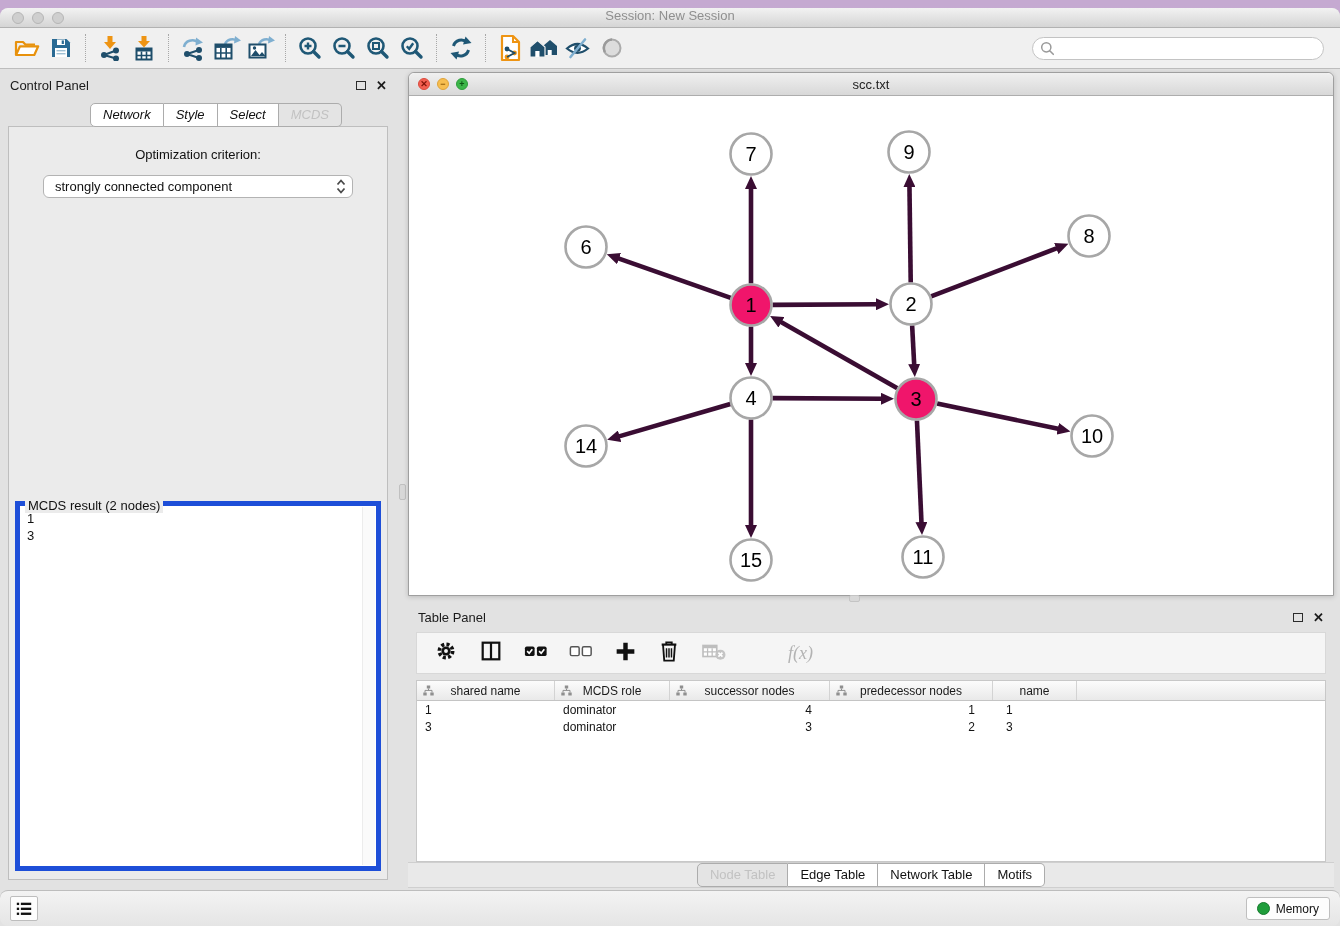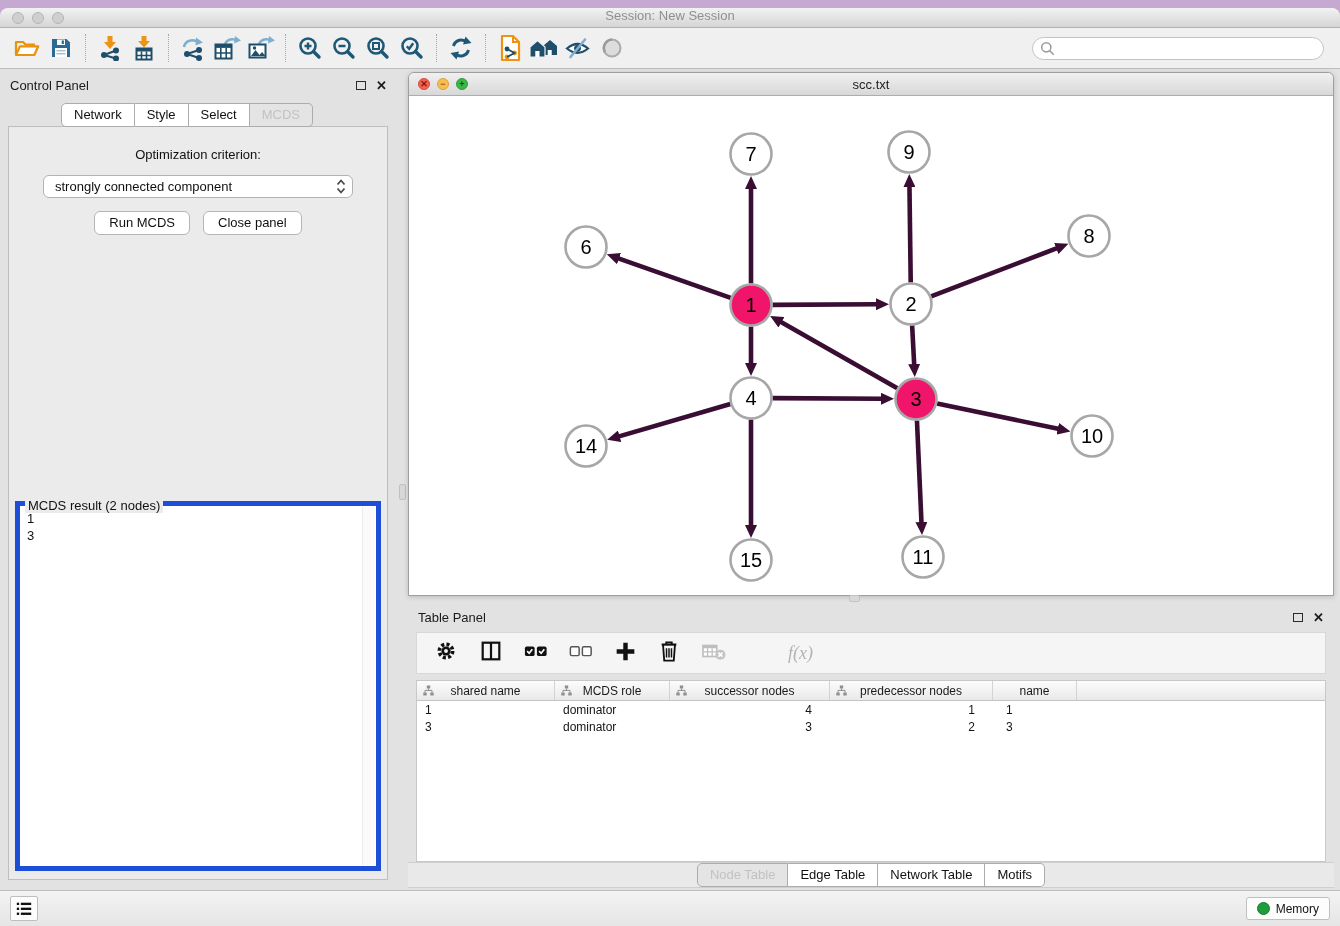--- a/index.html
+++ b/index.html
@@ -25,21 +25,21 @@
   .main{position:absolute;top:62px;left:0;right:0;bottom:36px;background:#E2E2E2;}
 
   
   .phead{height:26px;display:flex;align-items:center;padding:0 10px;font-size:13px;color:#1b1b1b;position:relative;}
   .win-icons{position:absolute;right:10px;top:0;height:26px;display:flex;align-items:center;gap:10px;}
   .float-ic{width:10px;height:9px;border:1.6px solid #2b2b2b;display:inline-block;}
   .close-ic{font-size:13px;font-weight:bold;color:#1b1b1b;line-height:1;}
 
   
   .cpanel{position:absolute;left:0;top:2px;width:397px;bottom:10px;}
-  .ptabs{position:absolute;left:61px;top:31px;display:flex;z-index:2;}
+  .ptabs{position:absolute;left:90px;top:31px;display:flex;z-index:2;font-style:italic;}
   .ptab{background:#fff;border:1px solid #ACACAC;border-left:none;padding:3px 12px 4px;font-size:13px;color:#111;cursor:default;}
   .ptab:first-child{border-left:1px solid #ACACAC;border-radius:5px 0 0 5px;}
   .ptab:last-child{border-radius:0 5px 5px 0;}
   .ptab.active{background:#E4E4E4;color:#C2C2C2;}
   .pbody{position:absolute;left:8px;right:9px;top:54px;bottom:0;background:#EBEBEB;border:1px solid #BEBEBE;}
   .opt-label{text-align:center;font-size:13px;color:#111;margin-top:20px;}
   .selectbox{margin:13px auto 0;width:310px;height:23px;background:#fff;border:1px solid #B3B3B3;border-radius:6px;display:flex;align-items:center;padding:0 6px 0 11px;font-size:13px;color:#111;position:relative;}
   .selectbox .chev{margin-left:auto;}
   .btn-row{display:flex;justify-content:center;gap:13px;margin-top:13px;}
   .btn{background:#fff;border:1px solid #B5B5B5;border-radius:6px;padding:3px 14px 4px;font-size:13px;color:#111;font-family:"Liberation Sans",sans-serif;}
@@ -71,21 +71,21 @@
   .thcell .hicon{position:absolute;left:6px;top:4px;}
   .thfill{flex:1;}
   .trow{display:flex;height:17px;font-size:12px;color:#141414;align-items:center;}
   .tcell{flex:none;overflow:hidden;white-space:nowrap;}
   .tcell.left{padding-left:8px;text-align:left;}
   .tcell.right{padding-right:18px;text-align:right;}
   .tcell.namecol{padding-left:13px;}
   .tabstrip{position:absolute;left:0;right:0;bottom:2px;height:26px;background:#E9E9E9;border-top:1px solid #CFCFCF;border-bottom:1px solid #CFCFCF;display:flex;align-items:center;justify-content:center;}
 
   
-  .statusbar{position:absolute;left:0;right:0;bottom:0;height:36px;background:linear-gradient(#F3F3F3,#E5E5E5);border-top:1px solid #BDBDBD;}
+  .statusbar{position:absolute;left:0;right:0;bottom:0;height:36px;background:linear-gradient(#F3F3F3,#E5E5E5);border-top:1px solid #BDBDBD;border-radius:8px;}
   .list-btn{position:absolute;left:10px;top:5px;width:28px;height:25px;background:#FDFDFD;border:1px solid #BDBDBD;border-radius:2px;display:flex;align-items:center;justify-content:center;}
   .mem-btn{position:absolute;right:10px;top:6px;height:23px;background:#FDFDFD;border:1px solid #BFBFBF;border-radius:3px;display:flex;align-items:center;gap:6px;padding:0 10px;font-size:12px;color:#111;}
   .mem-dot{width:13px;height:13px;border-radius:50%;border:1px solid #167A2E;}
 </style>
 </head>
 <body>
 
 <div class="window">
 
   <div class="titlebar">
@@ -259,24 +259,20 @@
         <span class="ptab active">MCDS</span>
       </div>
       <div class="pbody">
         <div class="opt-label">Optimization criterion:</div>
         <div class="selectbox">
           <span>strongly connected component</span>
           <svg class="chev" width="10" height="17" viewBox="0 0 10 17">
               <path d="M1.5,6.5 L5,2.5 L8.5,6.5" fill="none" stroke="#4a4a4a" stroke-width="1.8"></path>
               <path d="M1.5,10.5 L5,14.5 L8.5,10.5" fill="none" stroke="#4a4a4a" stroke-width="1.8"></path>
             </svg>
-        </div>
-        <div class="btn-row">
-          <button class="btn">Run MCDS</button>
-          <button class="btn">Close panel</button>
         </div>
         <div class="result">
           <span class="result-legend">MCDS result (2 nodes)</span>
           <div class="result-lines">
               <div>1</div>
               <div>3</div>
             </div>
           <div class="result-scroll"></div>
         </div>
       </div>

